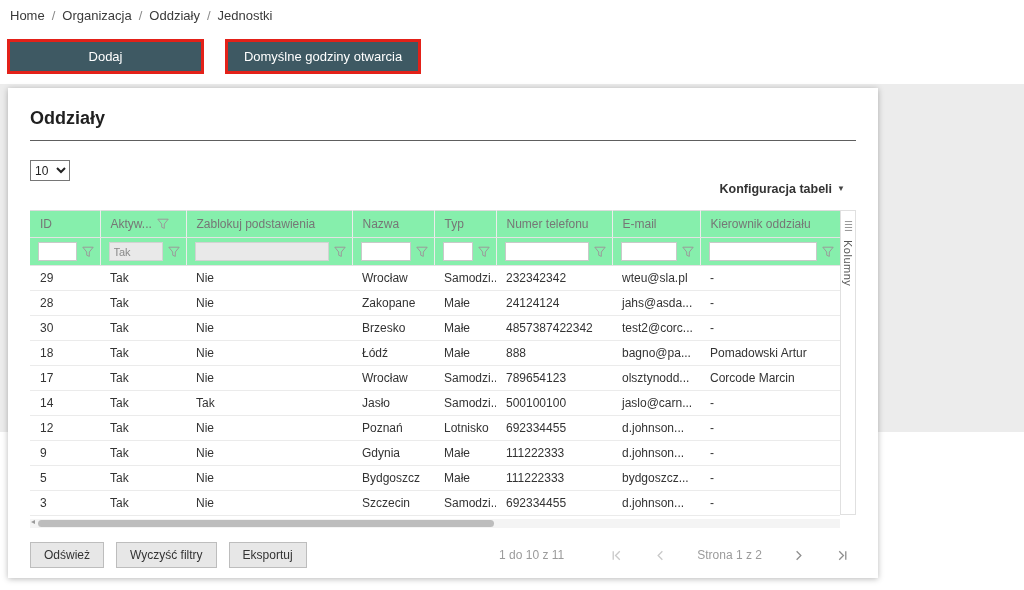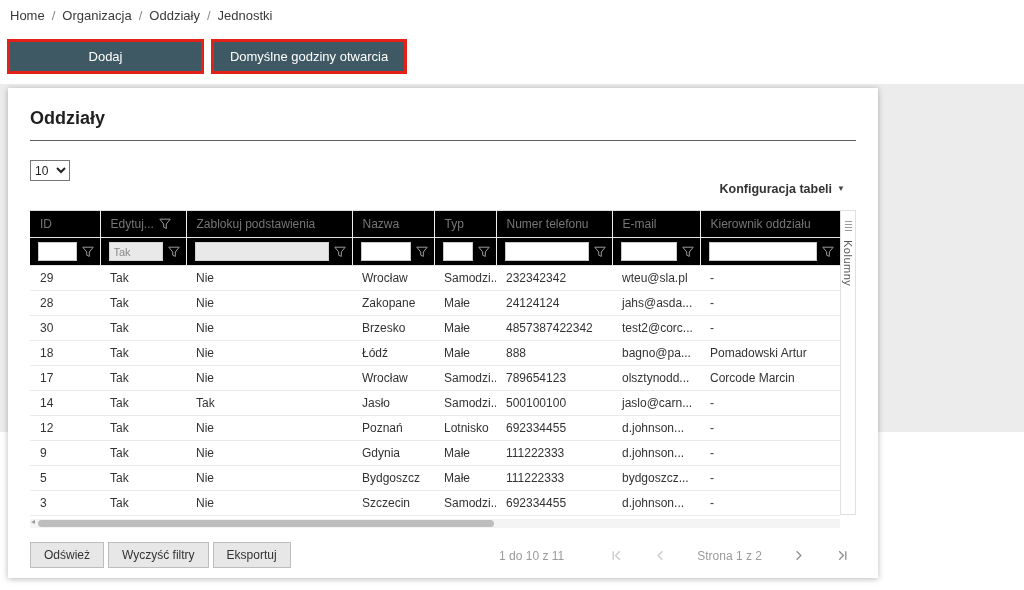--- a/index.html
+++ b/index.html
@@ -6,21 +6,21 @@
   html,body{width:1024px;height:590px;overflow:hidden;background:#fff;
     font-family:"Liberation Sans",sans-serif;}
   .page{position:relative;width:1024px;height:432px;}
 
   
   .breadcrumb{position:absolute;top:8px;left:10px;font-size:13px;color:#3a3a3a;white-space:nowrap;}
   .crumb{cursor:pointer;}
   .sep{color:#8a8a8a;margin:0 7px;}
 
   
-  .top-actions{position:absolute;top:39px;left:7px;display:flex;gap:7px;}
+  .top-actions{position:absolute;top:39px;left:7px;display:flex;gap:21px;}
   .hl-btn{display:flex;align-items:center;justify-content:center;height:35px;
     background:#3e5963;color:#fff;font-size:13px;border:3px solid #e32119;
     cursor:pointer;font-family:inherit;}
   .hl-btn.add{width:197px;}
   .hl-btn.hours{width:196px;}
 
   
   .content-bg{position:absolute;left:0;top:84px;right:0;bottom:0;background:#ececec;}
 
   
@@ -31,21 +31,21 @@
   .page-size{position:absolute;left:22px;top:59px;width:40px;height:21px;font-size:12px;
     font-family:inherit;border:1px solid #767676;background:#fff;color:#222;margin-top:13px;}
   .config-link{position:absolute;right:33px;top:94px;font-size:12.5px;color:#333;cursor:pointer;white-space:nowrap;font-weight:bold;}
   .caret{font-size:8px;color:#444;margin-left:5px;vertical-align:2px;}
 
   
   .table-outer{position:absolute;left:22px;top:122px;width:826px;height:318px;}
   table.dx{border-collapse:collapse;table-layout:fixed;width:810px;border-top:1px solid #dcdcdc;}
   .dx th{font-weight:normal;text-align:left;font-size:12px;color:#767676;
     padding:6px 8px 6px 10px;border-bottom:1px solid #e3e3e3;border-right:1px solid #ececec;
-    white-space:nowrap;overflow:hidden;background:#000000;}
+    white-space:nowrap;overflow:hidden;background:#86efac;}
   .dx th:last-child{border-right:none;}
   .dx tr.frow th{padding:4px 6px 4px 8px;}
   .dx td{font-size:12px;color:#333;padding:5px 8px 5px 10px;border-bottom:1px solid #ebebeb;
     white-space:nowrap;overflow:hidden;height:25px;}
   .hwrap{display:inline-flex;align-items:center;gap:5px;}
   .fcell{display:flex;align-items:center;gap:5px;}
   .fin{flex:1;min-width:0;height:19px;border:1px solid #c9c9c9;font-size:11px;padding:0 4px;
     font-family:inherit;background:#fff;color:#555;}
   .fin.gray{background:#e9e9e9;border-color:#d2d2d2;color:#8a8a8a;}
   .funnel{width:12px;height:12px;flex:0 0 auto;cursor:pointer;}
@@ -58,24 +58,24 @@
   .vtext{writing-mode:vertical-rl;font-size:11px;color:#555;letter-spacing:.5px;}
 
   
   .hscroll{position:relative;width:810px;height:9px;background:#f4f4f4;margin-top:3px;cursor:pointer;}
   .hthumb{position:absolute;left:8px;top:1px;width:456px;height:7px;background:#bdbdbd;border-radius:4px;cursor:grab;}
   .harrow{position:absolute;left:1px;top:-2px;font-size:8px;color:#9a9a9a;}
 
   
   .card-footer{position:absolute;left:22px;right:28px;bottom:10px;display:flex;
     justify-content:space-between;align-items:center;}
-  .foot-btns{display:flex;gap:4px;}
+  .foot-btns{display:flex;gap:12px;}
   .gbtn{background:#e7e7e7;border:1px solid #bdbdbd;color:#333;font-size:12px;
     padding:5px 13px;cursor:pointer;font-family:inherit;}
-  .pager{display:flex;align-items:flex-end;gap:29px;font-size:12px;color:#9b9b9b;}
+  .pager{display:flex;align-items:center;gap:29px;font-size:12px;color:#9b9b9b;}
   .range{margin-right:16px;}
   .picon{display:flex;align-items:center;color:#c9c9c9;cursor:pointer;}
   .picon.on{color:#8f8f8f;}
   .picon svg{width:15px;height:15px;}
 
   
   .side-actions{position:absolute;left:884px;top:90px;width:134px;display:flex;
     flex-direction:column;gap:7px;}
   .sbtn{height:31px;background:#e0e0e0;border:none;color:#fbfbfb;font-size:13px;
     font-family:inherit;cursor:default;}
@@ -116,21 +116,21 @@
             <col style="width:62px">
             <col style="width:116px">
           <col style="width:88px">
             <col style="width:140px">
         </colgroup>
         <thead>
           <tr>
             <th><span>ID</span></th>
             <th>
               <span class="hwrap">
-                  <span>Edytuj...</span>
+                  <span>Aktyw...</span>
               <svg class="funnel" viewBox="0 0 12 12">
                     <path d="M0.8 1.2H11.2L7.3 6v4.4L4.7 9.2V6z" fill="none" stroke="#9a9a9a"></path>
                   </svg>
                 </span>
             </th>
             <th><span>Zablokuj podstawienia</span></th>
             <th><span>Nazwa</span></th>
             <th><span>Typ</span></th>
             <th><span>Numer telefonu</span></th>
             <th><span>E-mail</span></th>

